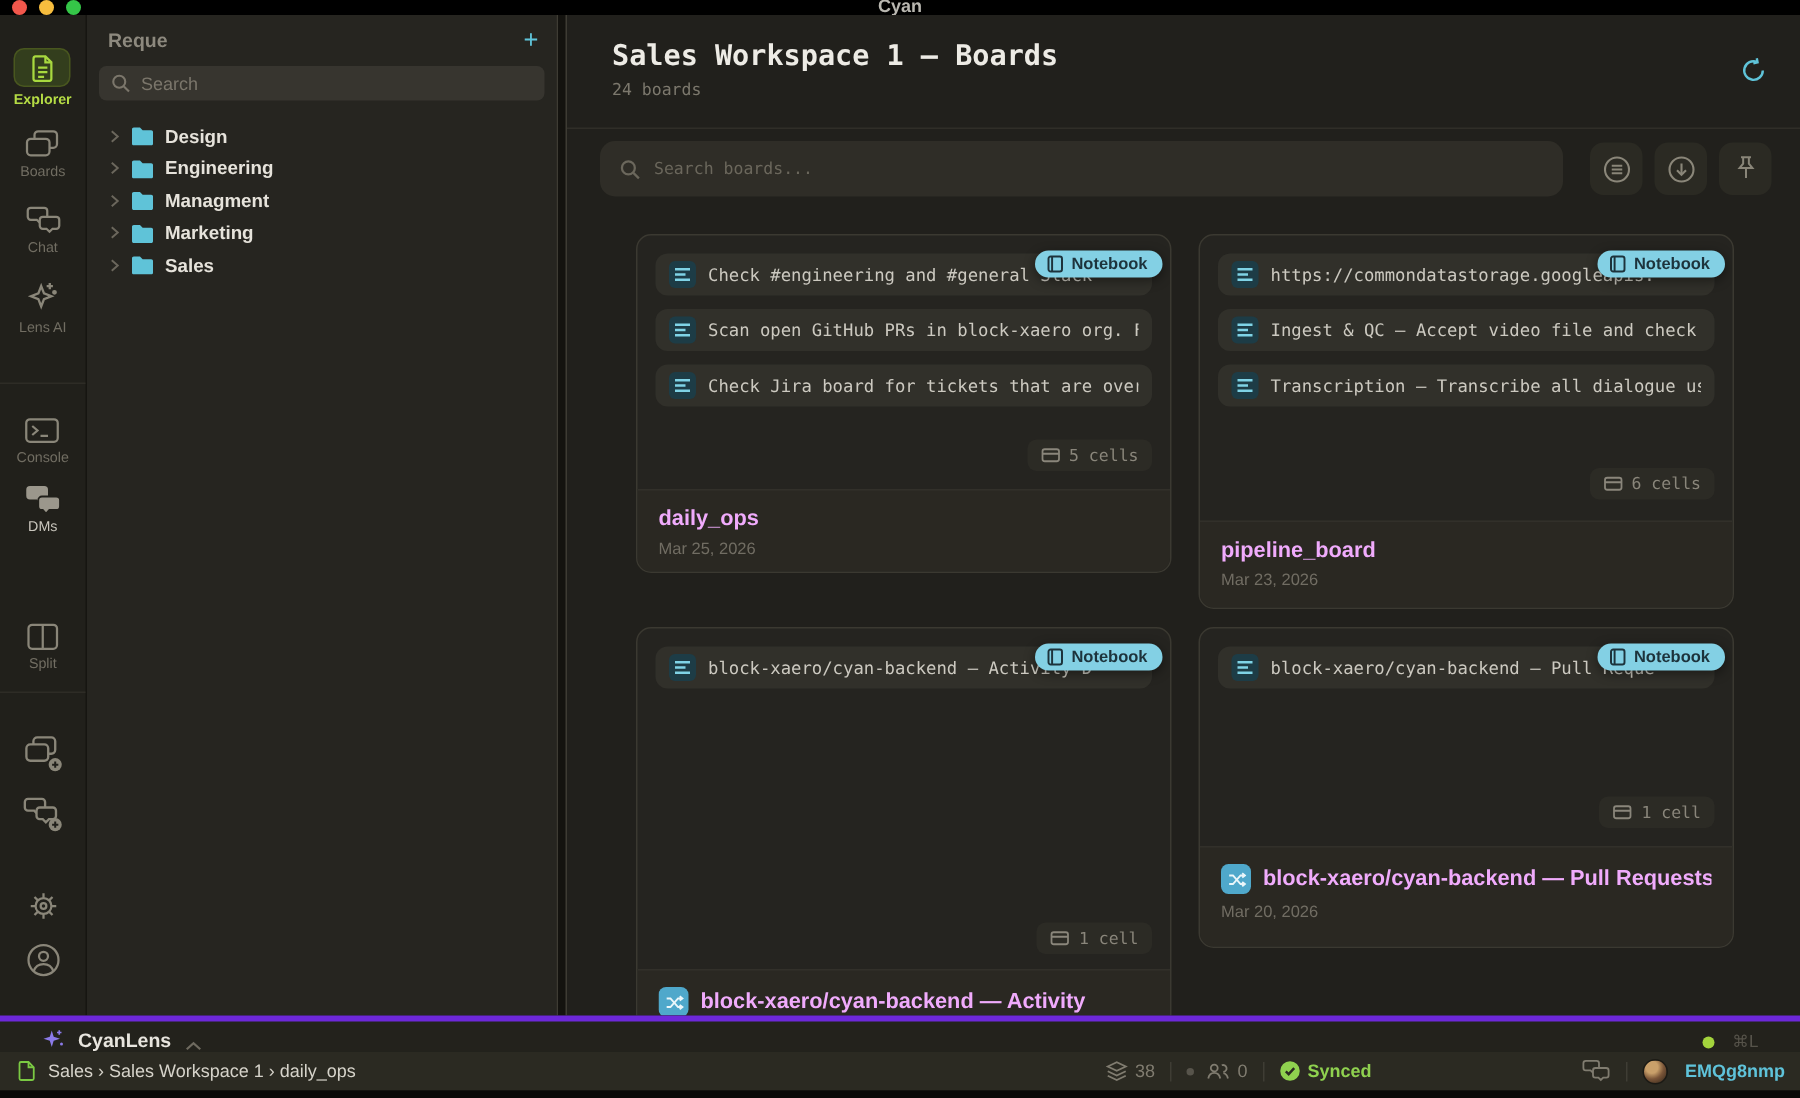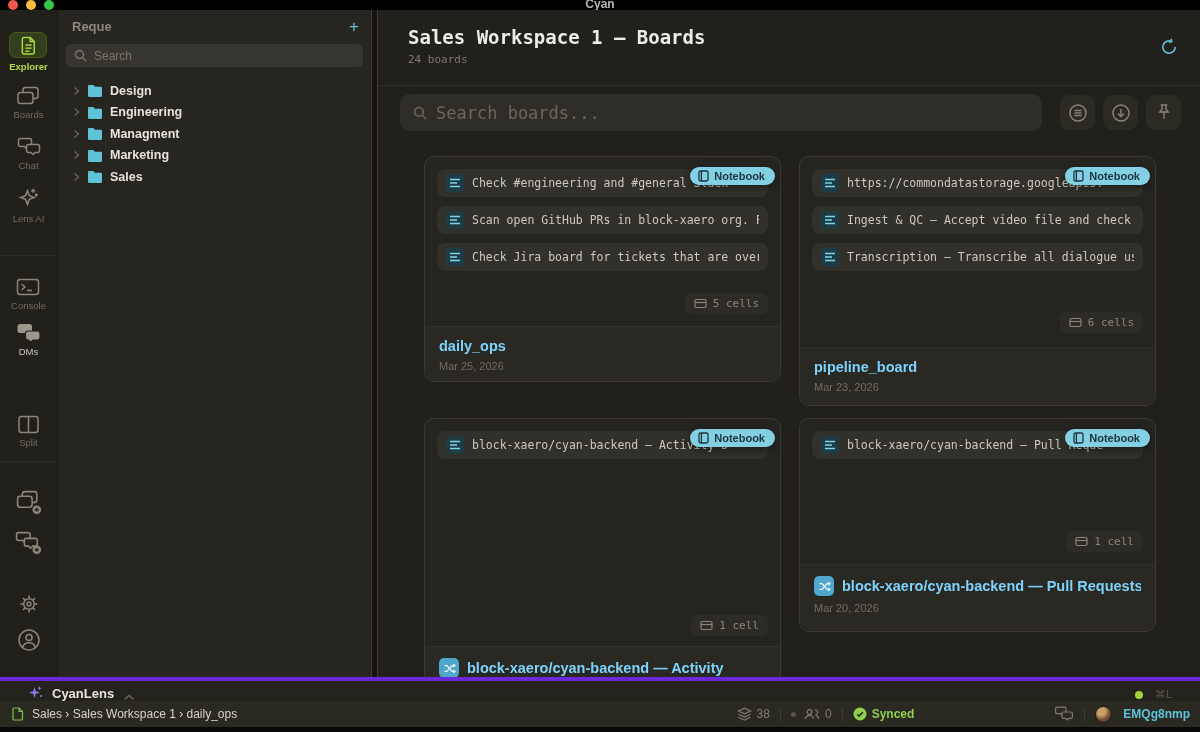--- a/index.html
+++ b/index.html
@@ -62,21 +62,21 @@
               font-size:19px; color:#edebe5; }
   .main-sub { font-family:"DejaVu Sans Mono",monospace; font-size:11px;
               color:#7c786d; margin-top:5px; }
   .refresh-btn { position:absolute; right:22px; top:28px; color:#5fc3d8; cursor:pointer; }
 
   .toolbar { display:flex; align-items:center; padding:8px 19px 0 22px; }
   .board-search { flex:1; height:37px; background:#2f2d27; border-radius:10px;
               display:flex; align-items:center; gap:9px; padding:0 13px;
               margin-right:10px; color:#6b675c; }
   .board-search input { background:transparent; border:none; outline:none; width:100%;
-              font-family:"DejaVu Sans Mono",monospace; font-size:17px; color:#d8d5cc; }
+              font-family:"DejaVu Sans Mono",monospace; font-size:11px; color:#d8d5cc; }
   .board-search input::placeholder { color:#6b675c; }
   .tb-btn { width:35px; height:35px; border-radius:9px; background:#2b2a23;
               display:flex; align-items:center; justify-content:center;
               color:#8a8679; margin-left:8px; cursor:pointer; }
 
   .cards-viewport { position:absolute; left:0; right:0; top:131px; bottom:0; overflow:hidden; }
   .card { position:absolute; background:#252420; border:1px solid #3b3931;
               border-radius:10px; display:flex; flex-direction:column;
               overflow:hidden; cursor:pointer; }
   .card-1 { left:46px;  top:15px;  width:357px; height:226px; }
@@ -97,21 +97,21 @@
               gap:5px; font-size:11px; font-weight:bold; z-index:3;
               box-shadow:0 2px 8px rgba(0,0,0,.45); }
   .cells-badge { position:absolute; right:12px; background:#2c2b25; border-radius:6px;
               padding:4px 9px; display:flex; align-items:center; gap:6px;
               color:#8a867b; font-family:"DejaVu Sans Mono",monospace; font-size:11px; }
   .card-1 .cells-badge{ bottom:12px; } .card-2 .cells-badge{ bottom:14px; }
   .card-3 .cells-badge{ bottom:10px; } .card-4 .cells-badge{ bottom:12px; }
   .card-footer { background:#2a2822; border-top:1px solid #32302a; padding:11px 14px 0; }
   .card-1 .card-footer{ height:55px; } .card-2 .card-footer{ height:58px; }
   .card-3 .card-footer{ flex:1; } .card-4 .card-footer{ height:67px; }
-  .card-title { font-size:14.5px; font-weight:bold; color:#7dd3fc;
+  .card-title { font-size:14.5px; font-weight:bold; color:#f0abfc;
               display:flex; align-items:center; gap:8px; white-space:nowrap; overflow:hidden; }
   .shuffle-ic { flex:none; width:20px; height:20px; border-radius:5px; background:#4fa8cb;
               color:#eaf6fa; display:flex; align-items:center; justify-content:center; }
   .card-date { font-size:11px; color:#716d63; margin-top:6px; }
 
   
   #lensbar { position:absolute; left:0; top:677px; width:1200px; height:24px;
               background:#23221c; border-top:4px solid #6d28d9;
               display:flex; align-items:flex-end; padding:0 28px; }
   .lens-sparkle { color:#8b7ae8; display:flex; margin-right:8px; }

